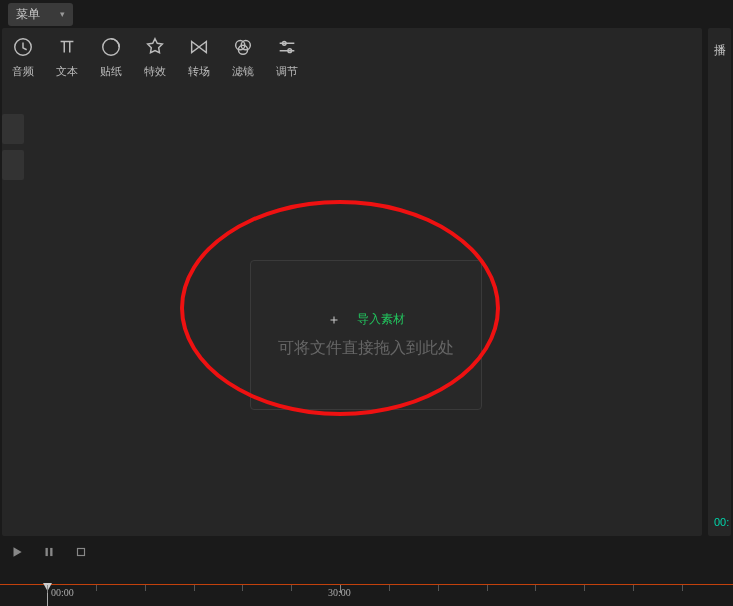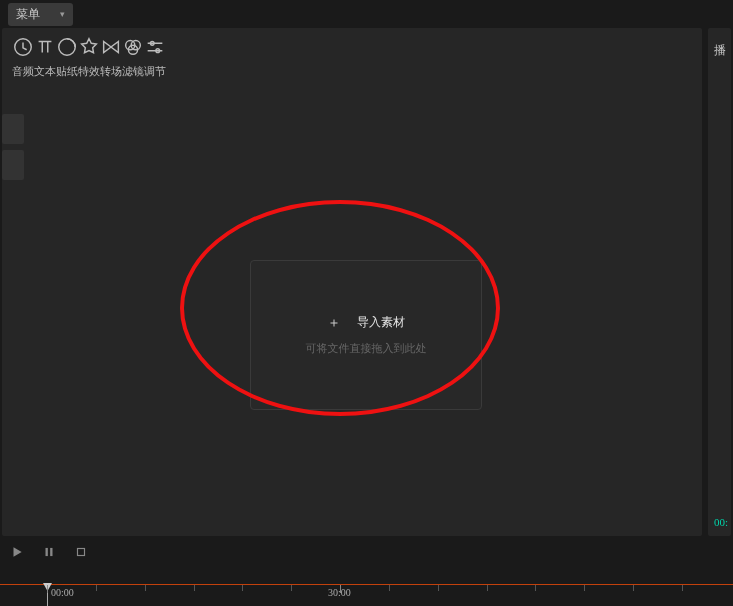--- a/index.html
+++ b/index.html
@@ -55,24 +55,24 @@
     font-size: 12px;
     color: #ccc;
     padding: 14px 6px;
   }
   .right-time {
     position: absolute;
     bottom: 8px;
     left: 6px;
     font-size: 11px;
     color: #00d4aa;
-    font-family: Liberation Serif, serif;
   }
   .toolbar {
     display: flex;
+    gap: 22px;
     padding: 8px 10px 0 10px;
   }
   .tool-item {
     display: flex;
     flex-direction: column;
     align-items: center;
     gap: 4px;
     cursor: pointer;
     color: #bbb;
     font-size: 11px;
@@ -105,30 +105,30 @@
     align-items: center;
     justify-content: center;
     gap: 10px;
     cursor: pointer;
     background: rgba(255,255,255,0.01);
   }
   .import-row {
     display: flex;
     align-items: center;
     gap: 16px;
-    color: #e5e5e5;
+    color: #22c55e;
     font-size: 12px;
   }
   .plus {
     width: 14px; height: 14px;
     display: flex; align-items: center; justify-content: center;
   }
   .plus svg { width: 12px; height: 12px; }
   .import-sub {
-    font-size: 11px;
+    font-size: 16px;
     color: #666;
   }
   .annot {
     position: absolute;
     left: 178px;
     top: 172px;
     width: 320px;
     height: 216px;
     border: 4px solid #e11;
     border-radius: 50%;

